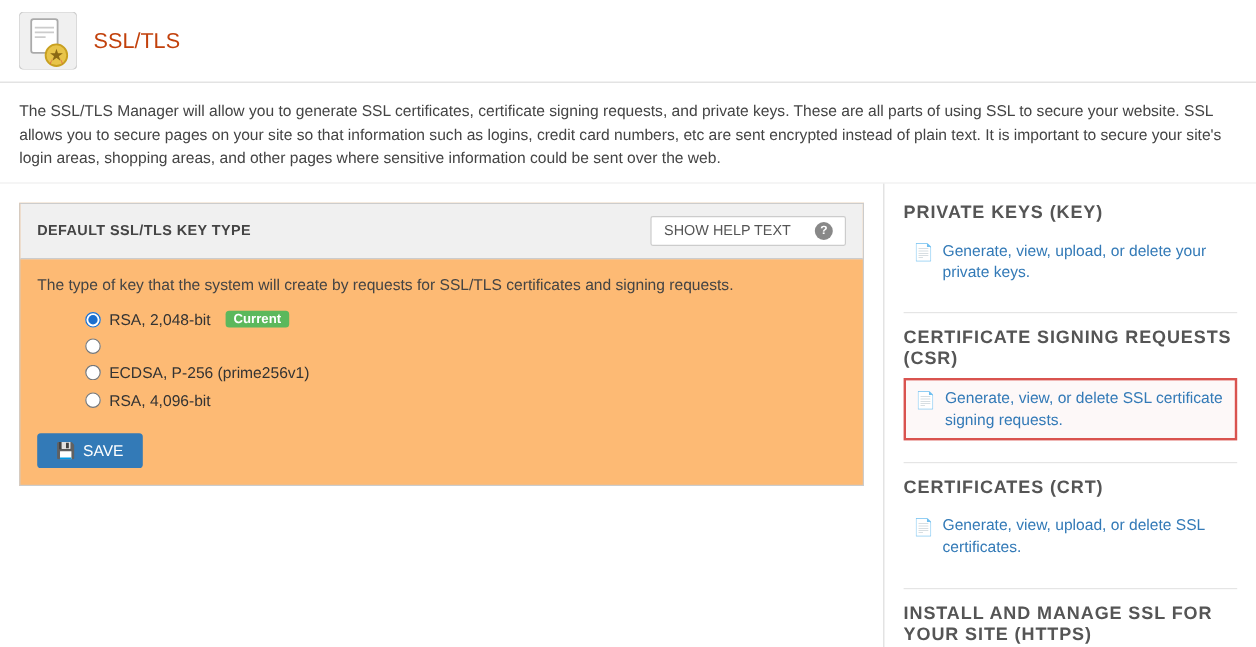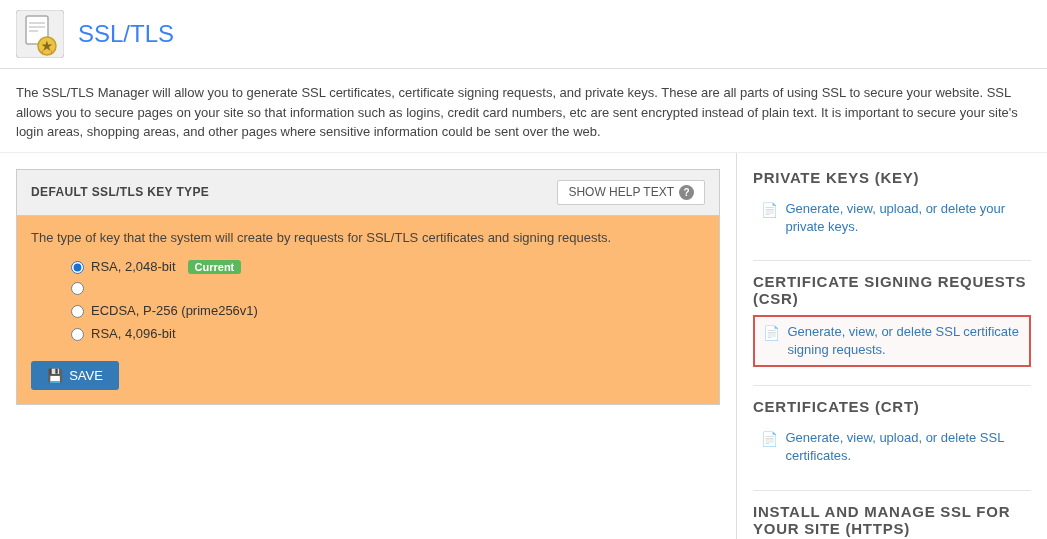--- a/index.html
+++ b/index.html
@@ -22,23 +22,23 @@
       border-bottom: 1px solid #ddd;
       background: #fff;
     }
     .header-icon {
       width: 48px;
       height: 48px;
       margin-right: 14px;
       flex-shrink: 0;
     }
     .header-title {
-      font-size: 24px;
+      font-size: 18px;
       font-weight: normal;
-      color: #3b82f6;
+      color: #c2410c;
     }
     
     .description {
       padding: 14px 16px 10px 16px;
       font-size: 13px;
       line-height: 1.5;
       color: #444;
       border-bottom: 1px solid #eee;
     }
     
@@ -74,21 +74,21 @@
     }
     .show-help-btn {
       background: #fff;
       border: 1px solid #ccc;
       padding: 4px 10px;
       font-size: 12px;
       color: #555;
       cursor: pointer;
       display: flex;
       align-items: center;
-      gap: 5px;
+      gap: 20px;
       border-radius: 2px;
     }
     .help-question {
       display: inline-flex;
       align-items: center;
       justify-content: center;
       width: 15px;
       height: 15px;
       border-radius: 50%;
       background: #888;
@@ -105,21 +105,21 @@
       color: #444;
     }
     .radio-group {
       display: flex;
       flex-direction: column;
       gap: 8px;
       margin-bottom: 20px;
     }
     .radio-item {
       display: flex;
-      align-items: flex-end;
+      align-items: center;
       gap: 7px;
       font-size: 13px;
       padding-left: 40px;
     }
     .radio-item input[type="radio"] {
       cursor: pointer;
       accent-color: #1a6fcf;
     }
     .current-badge {
       background: #5cb85c;

